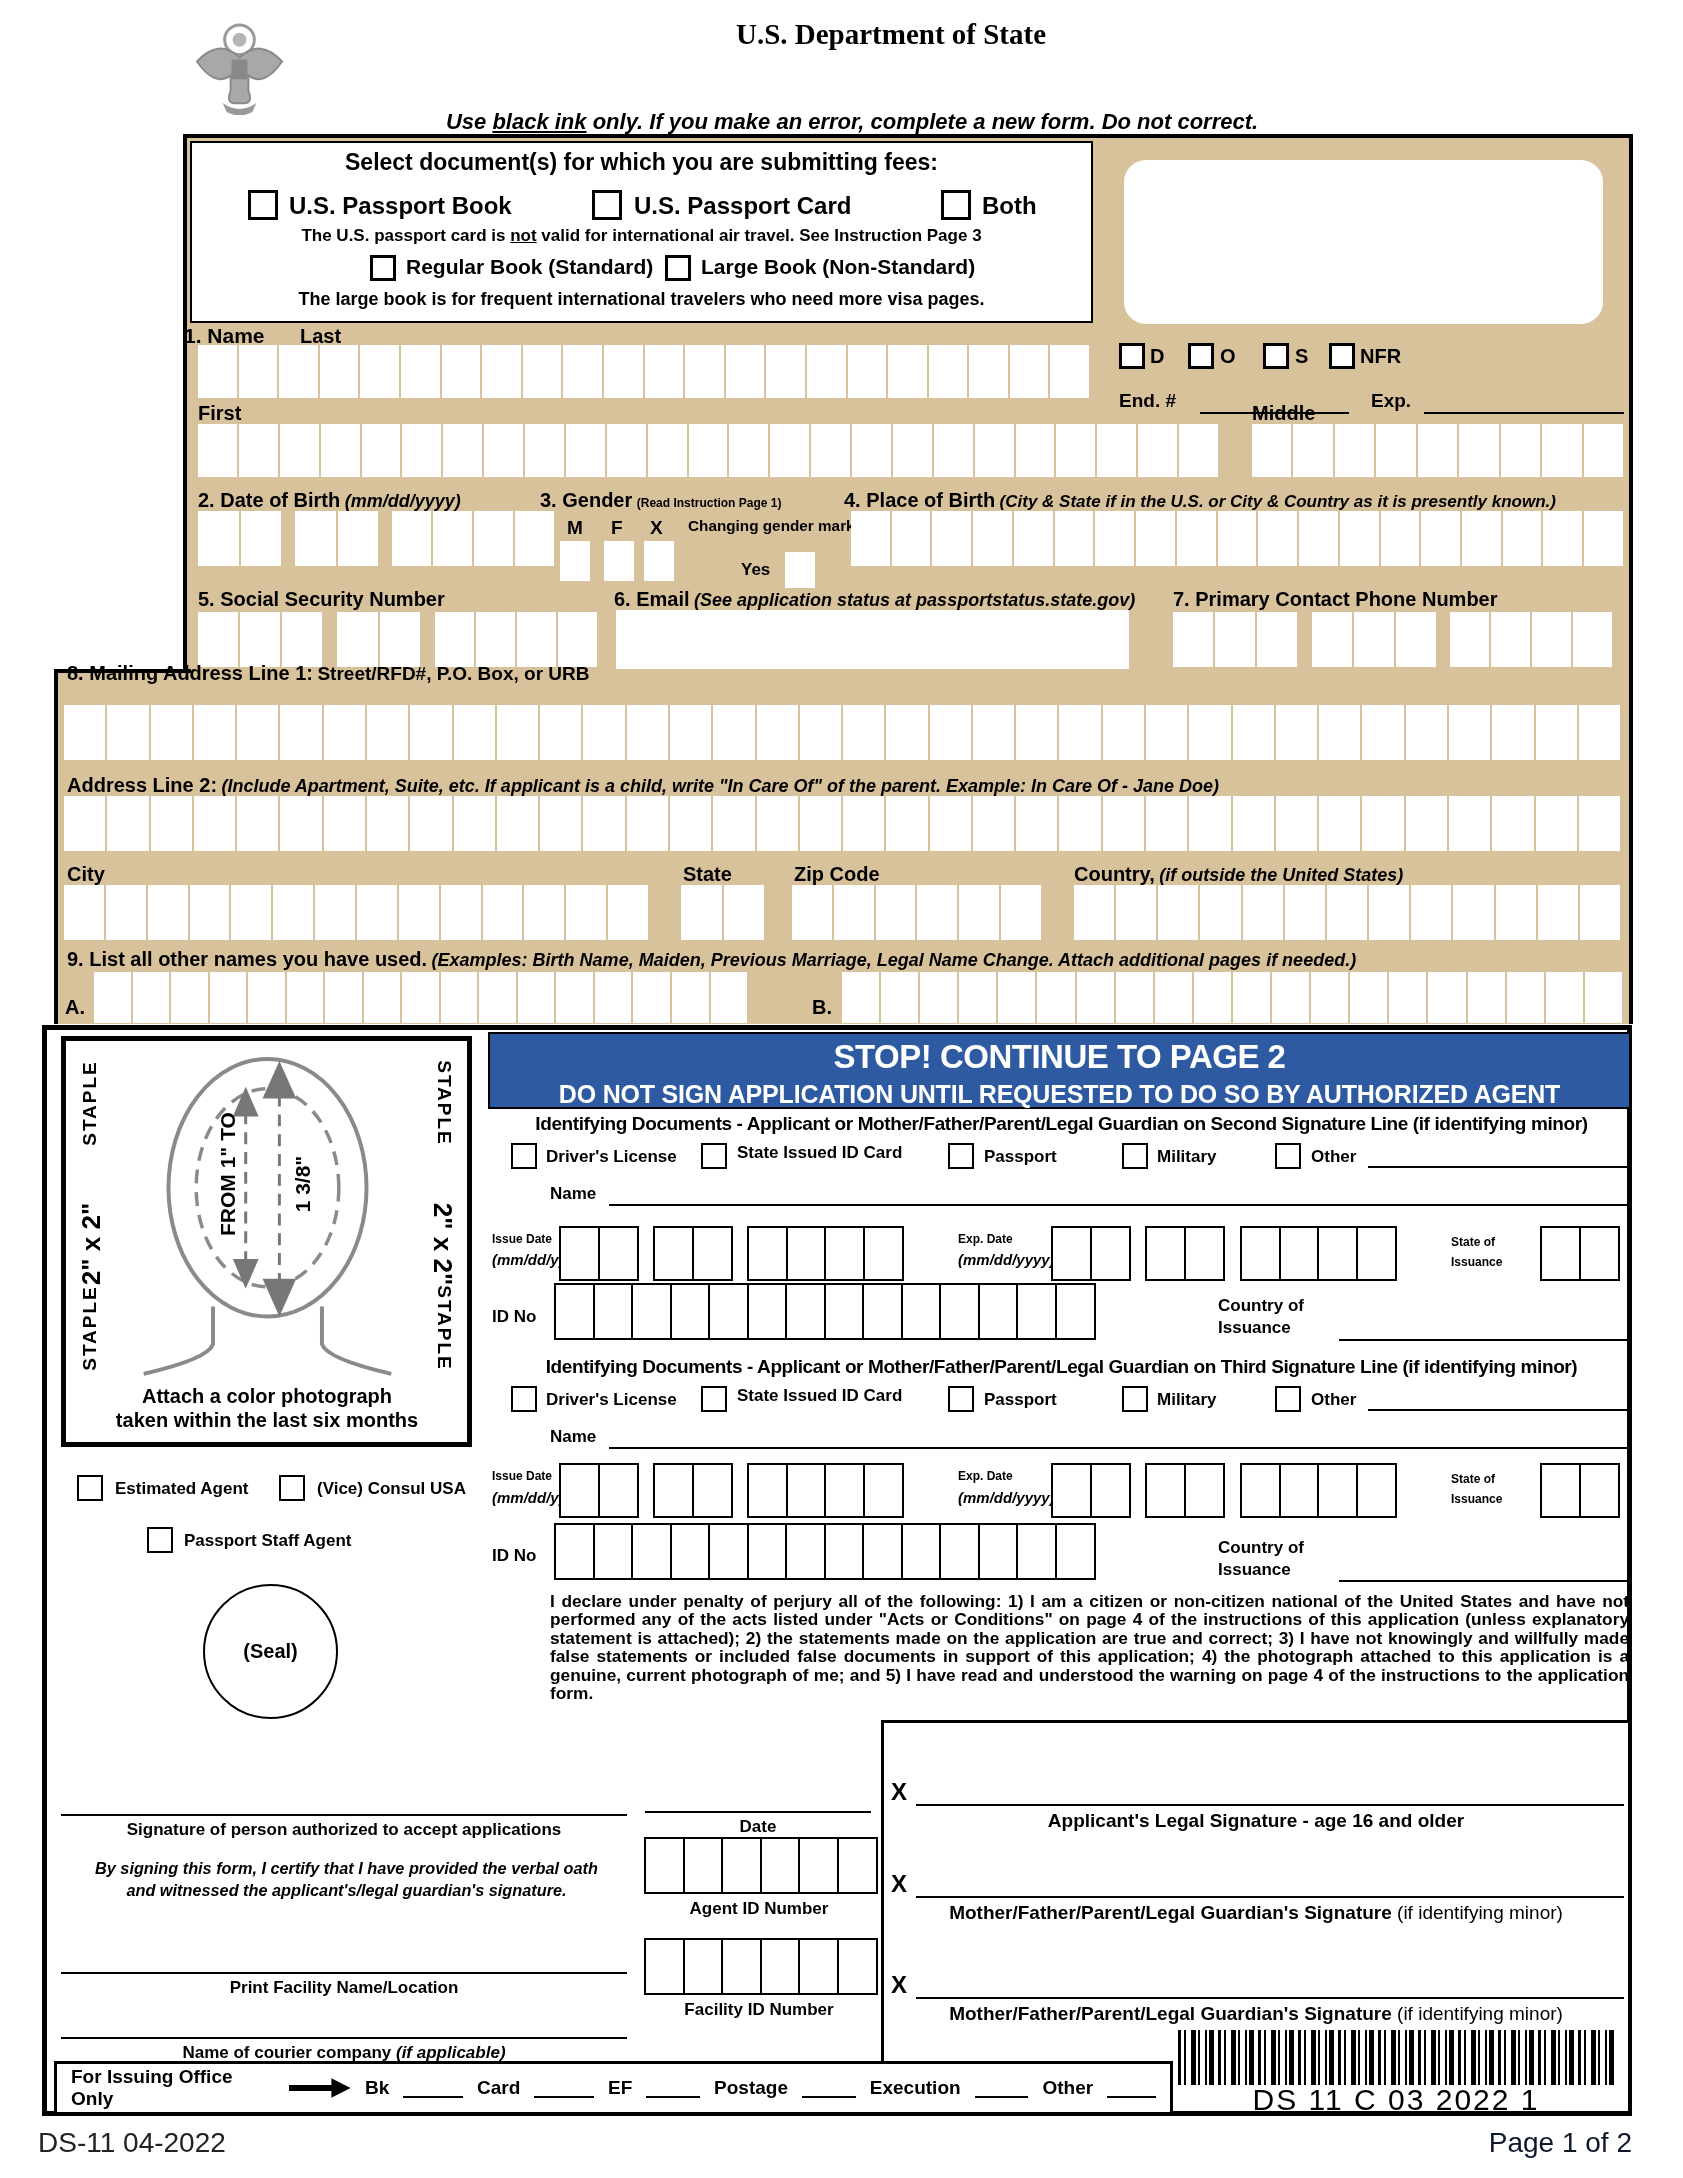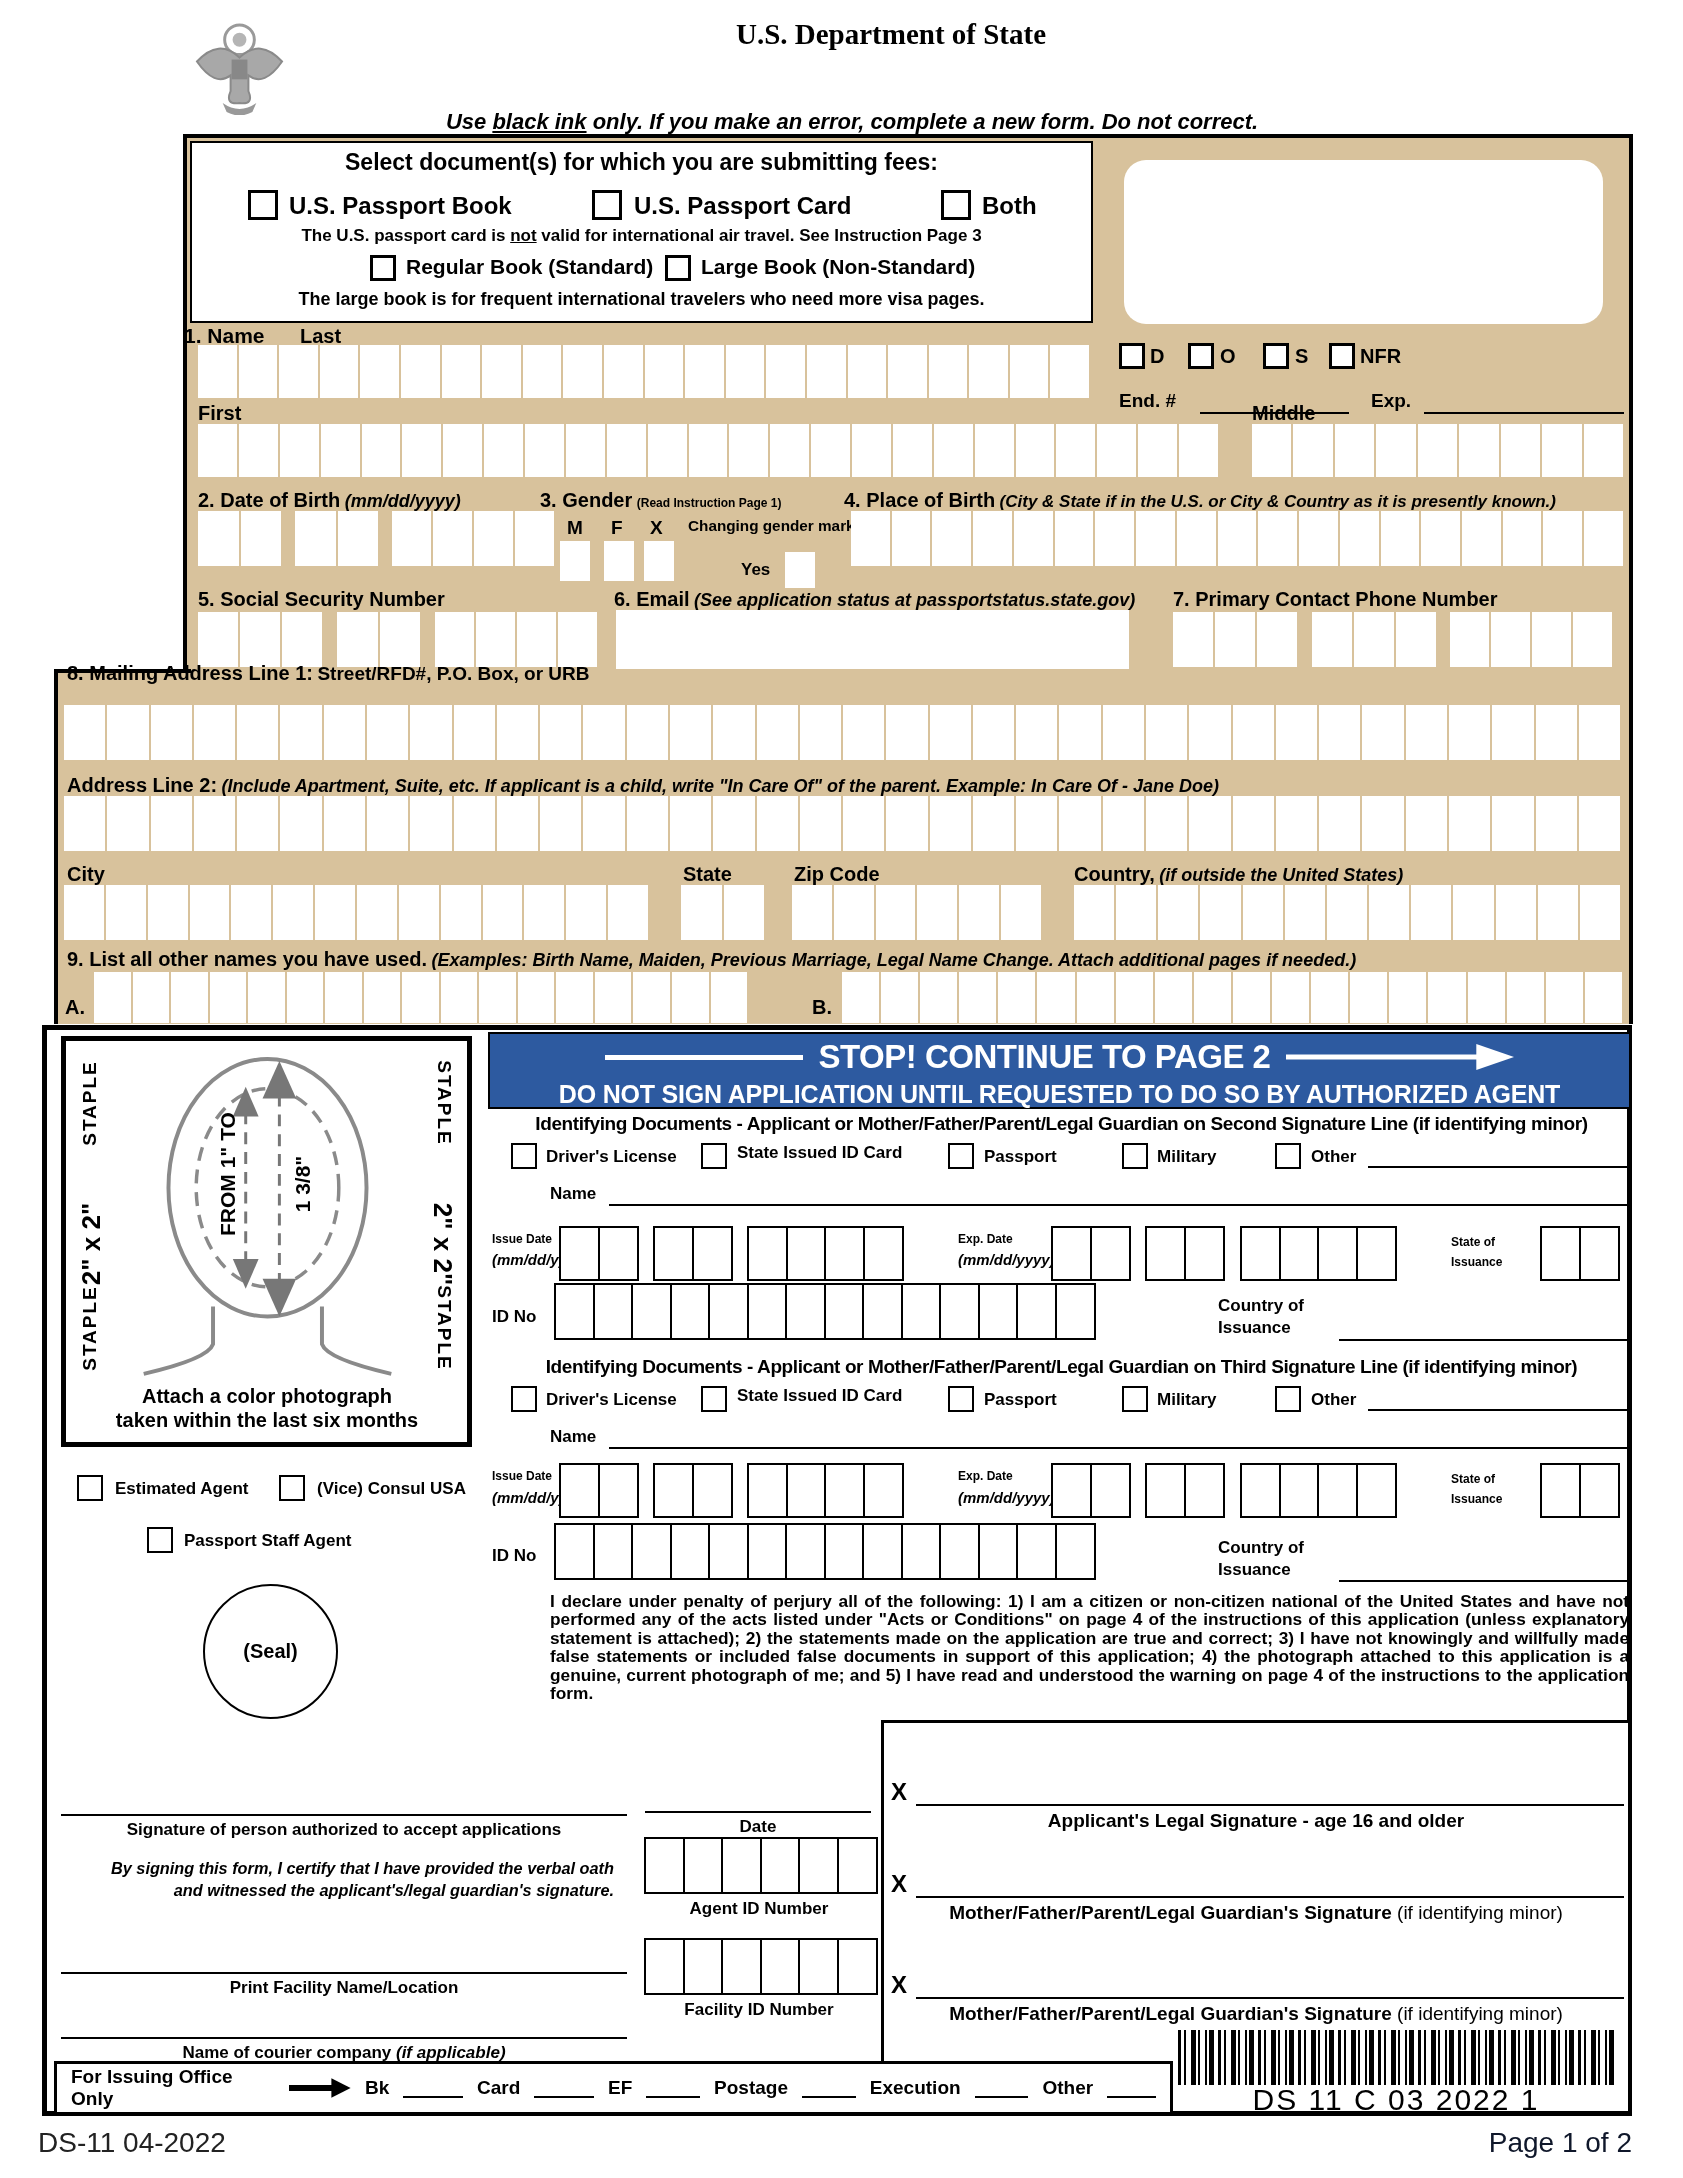--- a/index.html
+++ b/index.html
@@ -459,21 +459,21 @@
     <polygon points="167,272 150,234 184,234" fill="#777"></polygon>
   </svg>
   <div class="abs rotL ctr b" style="left:158px;top:1162px;width:139px;height:24px;font-size:21px;">FROM 1" TO</div>
   <div class="abs rotL ctr b" style="left:243px;top:1172px;width:119px;height:24px;font-size:21px;">1 3/8"</div>
   <div class="abs ctr b" style="left:79px;top:1384px;width:376px;font-size:20px;line-height:24px;">
     <div>Attach a color photograph</div>
     <div>taken within the last six months</div>
   </div>
 
   <div class="abs banner" style="left:488px;top:1032px;width:1143px;height:77px;box-sizing:border-box;">
-    <div style="display:flex;align-items:center;justify-content:center;gap:16px;height:46px;">
+    <div style="display:flex;align-items:center;justify-content:center;gap:16px;height:46px;flex-direction:column;">
       <div style="width:198px;height:5px;background:#fff;"></div>
       <div class="b" style="font-size:33px;letter-spacing:-0.5px;white-space:nowrap;">STOP! CONTINUE TO PAGE 2</div>
       <svg width="228" height="30" viewBox="0 0 230 30">
         <line x1="0" y1="15" x2="196" y2="15" stroke="#fff" stroke-width="5"></line>
         <polygon points="192,2 230,15 192,28" fill="#fff"></polygon>
       </svg>
     </div>
     <div class="b ctr" style="font-size:25px;letter-spacing:-0.2px;white-space:nowrap;">DO NOT SIGN APPLICATION UNTIL REQUESTED TO DO SO BY AUTHORIZED AGENT</div>
   </div>
 
@@ -665,21 +665,21 @@
   <span class="abs xlbl" style="left:891px;top:1971px;">X</span>
   <div class="abs capline" style="left:916px;top:1997px;width:708px;"></div>
   <div class="abs sigcap" style="left:883px;top:2003px;">
     <span>Mother/Father/Parent/Legal Guardian's Signature</span><span style="font-weight:normal;"> (if identifying minor)</span>
   </div>
   <div class="abs barcode" style="left:1178px;top:2030px;width:436px;height:55px;"></div>
   <div class="abs ctr" style="left:1178px;top:2083px;width:436px;font-size:30px;letter-spacing:2px;">DS 11 C 03 2022 1</div>
 
   <div class="abs hr" style="left:61px;top:1814px;width:566px;"></div>
   <div class="abs ctr b" style="left:61px;top:1820px;width:566px;font-size:17px;">Signature of person authorized to accept applications</div>
-  <div class="abs ctr b i" style="left:79px;top:1857px;width:535px;font-size:16.3px;line-height:22px;text-align:right;">By signing this form, I certify that I have provided the verbal oath and witnessed the applicant's/legal guardian's signature.</div>
+  <div class="abs ctr b i" style="left:79px;top:1857px;width:535px;font-size:16.3px;line-height:22px;">By signing this form, I certify that I have provided the verbal oath and witnessed the applicant's/legal guardian's signature.</div>
   <div class="abs hr" style="left:61px;top:1972px;width:566px;"></div>
   <div class="abs ctr b" style="left:61px;top:1978px;width:566px;font-size:17px;">Print Facility Name/Location</div>
   <div class="abs hr" style="left:61px;top:2037px;width:566px;"></div>
   <div class="abs ctr" style="left:61px;top:2043px;width:566px;font-size:17px;">
     <span class="b">Name of courier company </span><span class="b i">(if applicable)</span>
   </div>
 
   <div class="abs hr" style="left:645px;top:1811px;width:226px;"></div>
   <div class="abs ctr b" style="left:645px;top:1817px;width:226px;font-size:17px;">Date</div>
   <div class="abs grp" style="left:644px;top:1837px;height:57px;">

